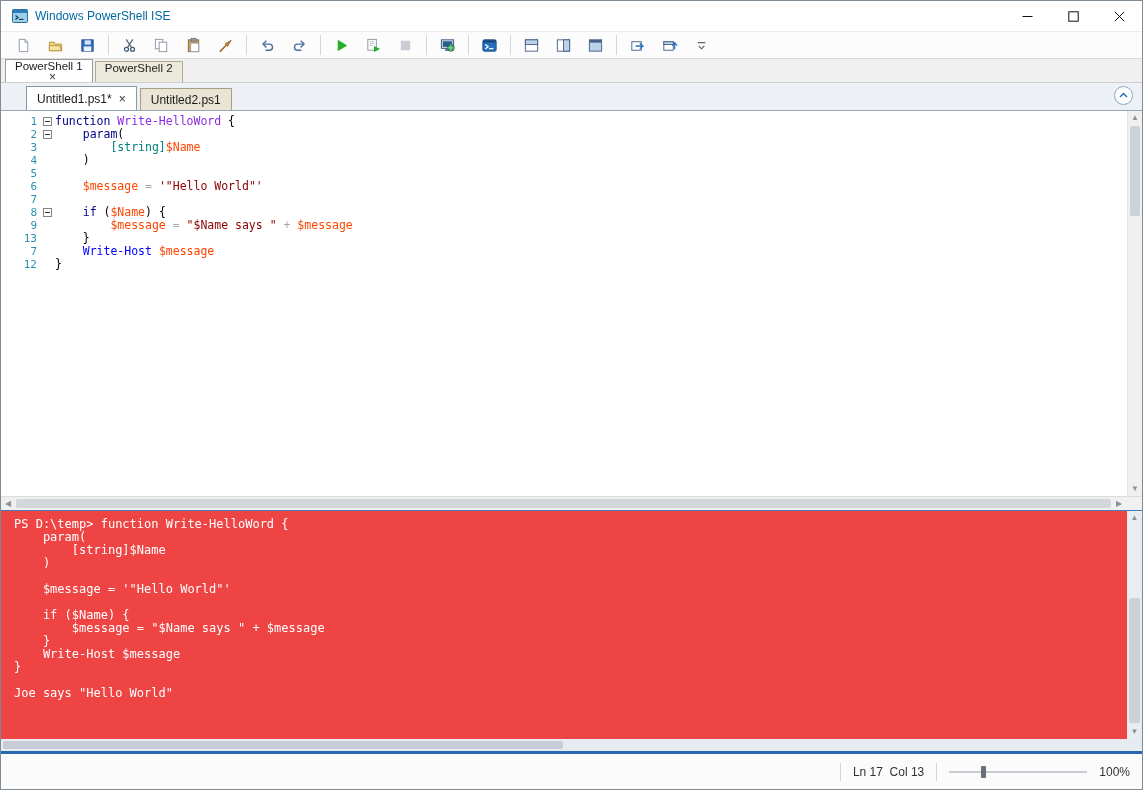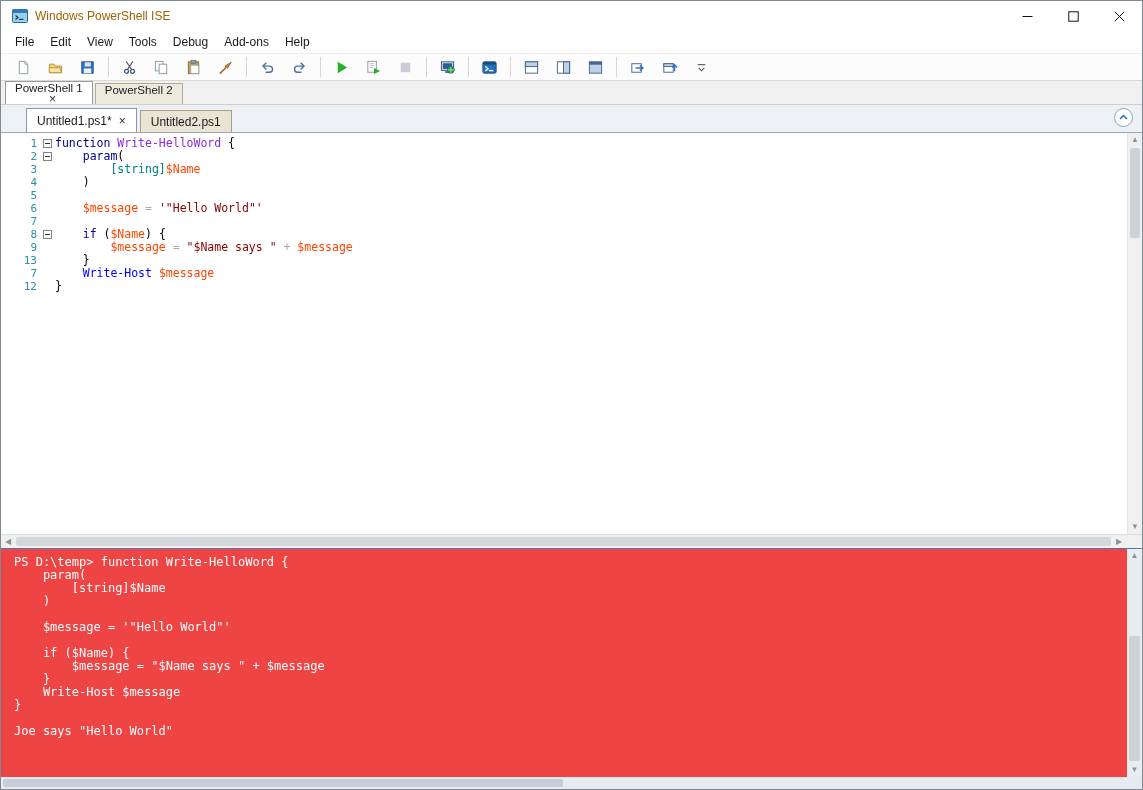--- a/index.html
+++ b/index.html
@@ -3,21 +3,21 @@
 <meta charset="utf-8">
 <style>
   * { box-sizing: border-box; margin: 0; padding: 0; }
   html,body { width:1143px; height:790px; overflow:hidden; font-family:"Liberation Sans",sans-serif; background:#fff; }
   .window { width:1143px; height:790px; border:1px solid #7f8a94; display:flex; flex-direction:column; background:#fff; }
 
   
   .titlebar { height:30px; flex:none; display:flex; align-items:center; background:#fff; }
   .app-icon { width:18px; height:18px; margin:0 6px 0 10px; flex:none; }
   .app-icon svg { width:18px; height:18px; }
-  .title-text { font-size:12px; color:#a16207; }
+  .title-text { font-size:12px; color:#0369a1; }
   .win-controls { margin-left:auto; display:flex; height:100%; }
   .win-ctrl { width:46px; height:100%; display:flex; align-items:center; justify-content:center; }
   .win-ctrl svg { width:11px; height:11px; }
 
   
   .menubar { height:22px; flex:none; display:flex; align-items:center; background:#fff; padding-left:6px; font-size:12px; color:#1a1a1a; }
   .menu-item { padding:3px 8px; }
 
   
   .toolbar { height:28px; flex:none; display:flex; align-items:center; background:#fcfcfc; border-top:1px solid #ececec; border-bottom:1px solid #d9d9d9; padding-left:8px; }
@@ -110,29 +110,20 @@
           </svg>
         </div>
       <div class="win-ctrl">
           <svg viewBox="0 0 11 11">
             <path d="M0.8 0.8 L10.2 10.2 M10.2 0.8 L0.8 10.2" stroke="#111" stroke-width="1"></path>
           </svg>
         </div>
     </div>
   </div>
 
-  <div class="menubar">
-      <div class="menu-item">File</div>
-      <div class="menu-item">Edit</div>
-      <div class="menu-item">View</div>
-      <div class="menu-item">Tools</div>
-      <div class="menu-item">Debug</div>
-      <div class="menu-item">Add-ons</div>
-      <div class="menu-item">Help</div>
-    </div>
 
   <div class="toolbar">
       <div class="tb-btn" title="New Script">
         <svg viewBox="0 0 18 18">
           <path d="M4.5 2.5 h6 l3 3 v10 h-9 z" fill="#fff" stroke="#8a98a8"></path>
           <path d="M10.5 2.5 v3 h3" fill="none" stroke="#8a98a8"></path>
         </svg>
       </div>
       <div class="tb-btn" title="Open Script">
         <svg viewBox="0 0 18 18">
@@ -393,14 +384,24 @@
     <div class="vscroll">
       <div class="arrow up">▲</div>
       <div class="vthumb" style="bottom:16px;height:125px;"></div>
       <div class="arrow down">▼</div>
     </div>
   </div>
   <div class="console-hscroll">
     <div class="hthumb" style="left:2px;width:560px;"></div>
   </div>
 
+  <div class="statusbar">
+    <div class="status-sep"></div>
+    <span class="cursor-pos">Ln 17  Col 13</span>
+    <div class="status-sep"></div>
+    <div class="zoom-slider">
+      <div class="zoom-track"></div>
+      <div class="zoom-thumb"></div>
+    </div>
+    <span>100%</span>
+  </div>
 
 </div>
 
 </body></html>

